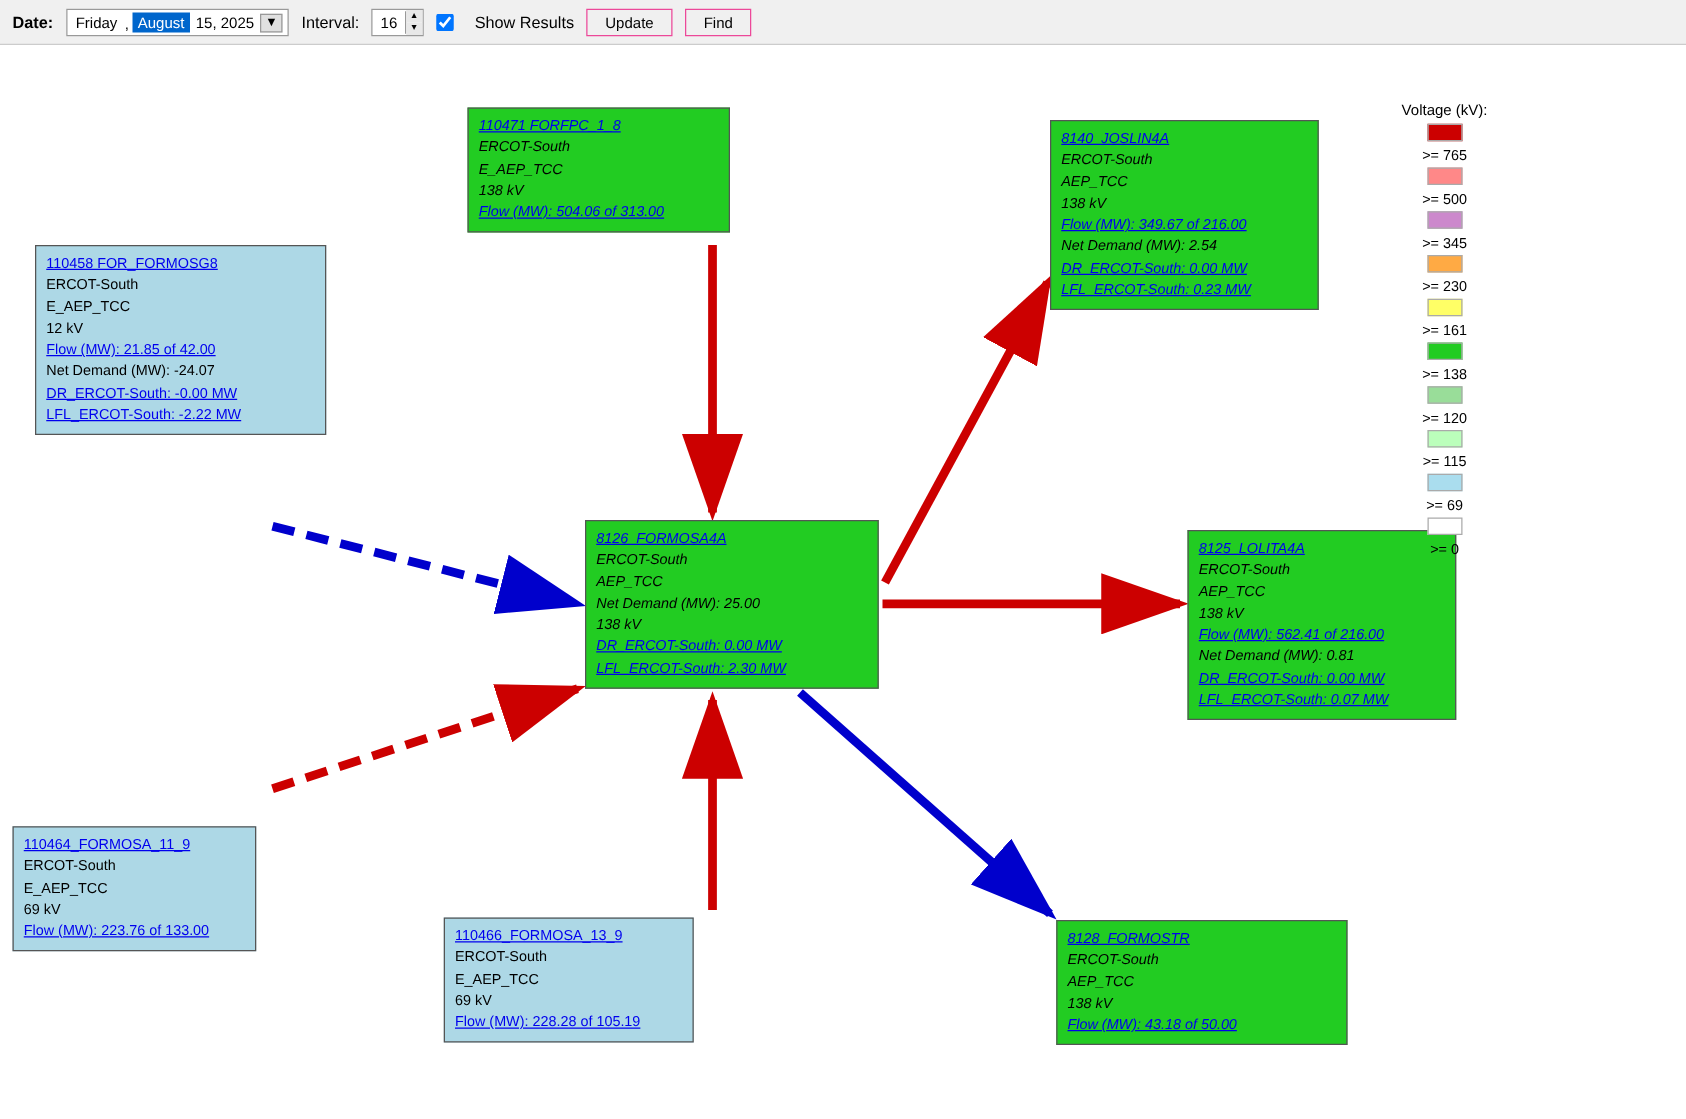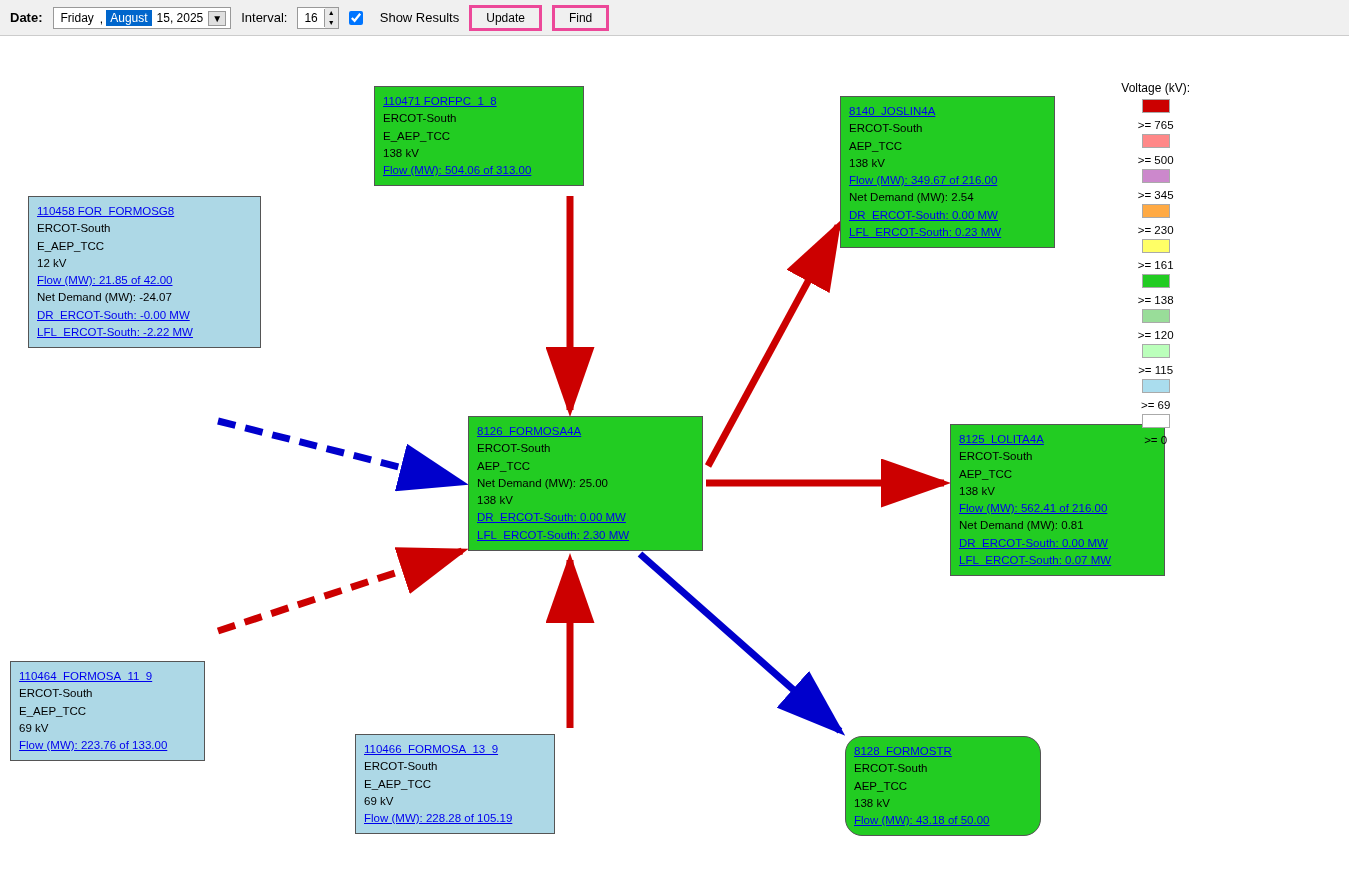--- a/index.html
+++ b/index.html
@@ -85,41 +85,41 @@
       display: flex;
       align-items: center;
       gap: 17px;
       font-size: 13px;
     }
     .show-results-check input { width: 14px; height: 14px; }
     .toolbar-btn {
       padding: 3px 14px;
       font-size: 12px;
       background: #f0f0f0;
-      border: 3px solid #ec4899;
+      border: 1px solid #ec4899;
       cursor: pointer;
     }
 
     
     #canvas {
       position: relative;
       width: 1200px;
       height: 859px;
       overflow: hidden;
     }
 
     
     .node-box {
       position: absolute;
       padding: 6px 8px;
       font-size: 11.5px;
       line-height: 1.5;
       border: 1px solid #555;
     }
-    .node-box.green { background: #22cc22; }
+    .node-box.green { background: #22cc22; font-style: italic; }
     .node-box.light-blue { background: #add8e6; border: 1px solid #555; }
     .node-box a, .node-link {
       color: #0000ee;
       text-decoration: underline;
       cursor: pointer;
       font-size: 11.5px;
     }
 
     
     #legend {
@@ -275,21 +275,21 @@
   </div>
 
   <div class="node-box light-blue" style="left:355px; top:698px; width:200px;">
     <a class="node-link">110466_FORMOSA_13_9</a><br>
     <span>ERCOT-South</span><br>
     <span>E_AEP_TCC</span><br>
     <span>69 kV</span><br>
     <a class="node-link">Flow (MW): 228.28 of 105.19</a>
   </div>
 
-  <div class="node-box green" style="left:845px; top:700px; width:196px;border-radius:17px;">
+  <div class="node-box green" style="left:845px; top:700px; width:233px;">
     <a class="node-link">8128_FORMOSTR</a><br>
     <span>ERCOT-South</span><br>
     <span>AEP_TCC</span><br>
     <span>138 kV</span><br>
     <a class="node-link">Flow (MW): 43.18 of 50.00</a>
   </div>
 
   <div id="legend">
     <div class="legend-title">Voltage (kV):</div>
     <div id="legend-items">

